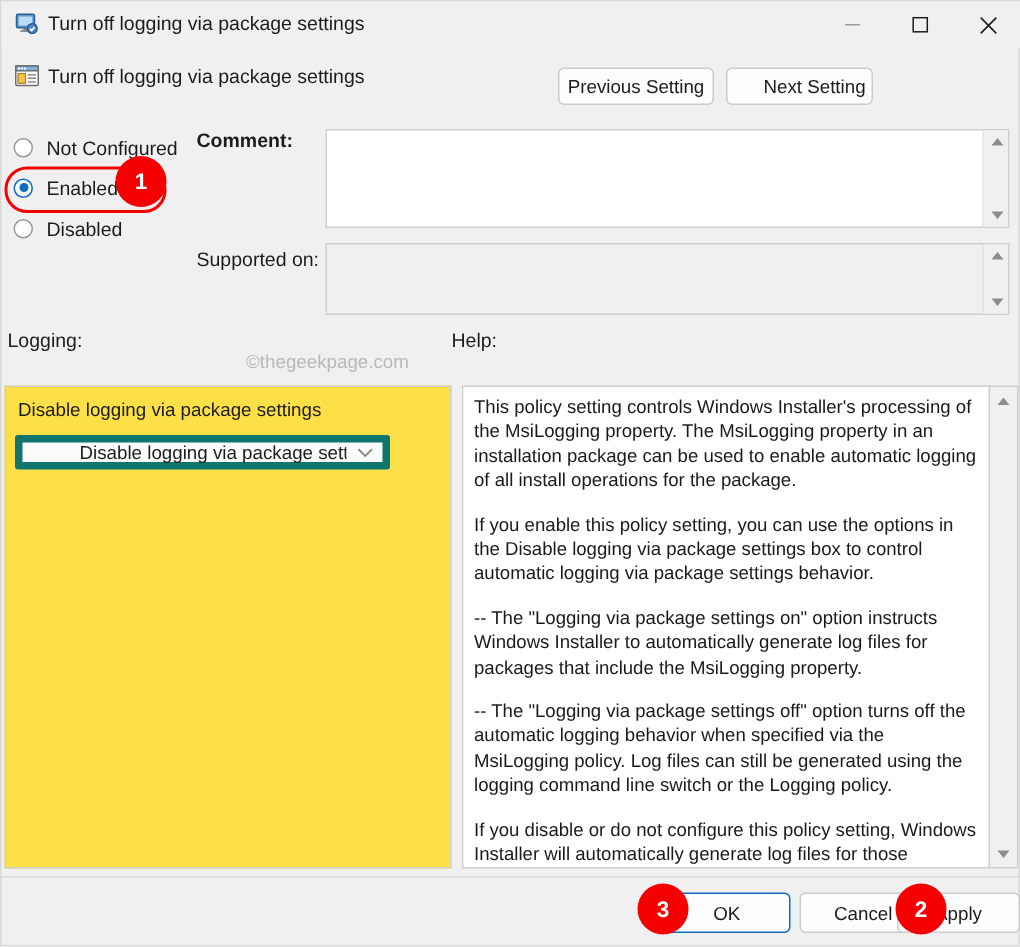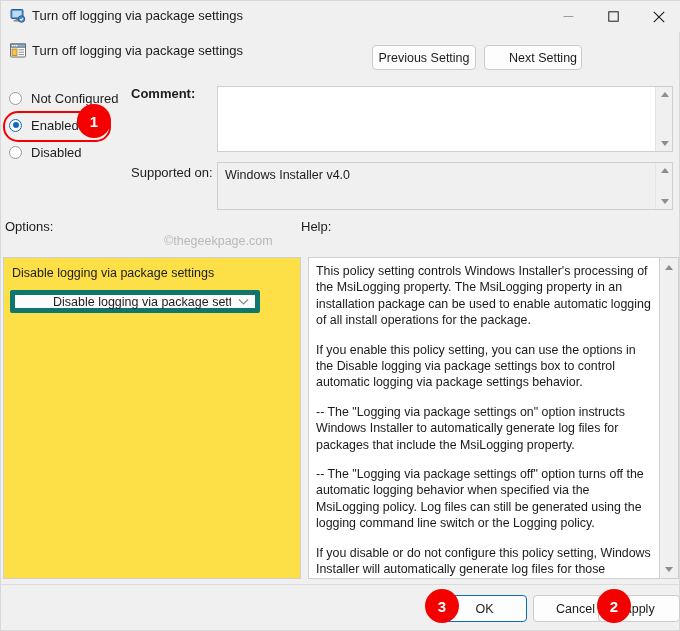--- a/index.html
+++ b/index.html
@@ -266,32 +266,31 @@
           <span class="tri-up"></span>
         </div>
       <div class="arw dn">
           <span class="tri-dn"></span>
         </div>
     </div>
   </div>
 
   <span class="side-label" id="lbl-supported">Supported on:</span>
   <div id="supported-box">
-    <span id="supported-text">Windows Installer v4.0</span>
     <div class="vscroll">
       <div class="arw up">
           <span class="tri-up"></span>
         </div>
       <div class="arw dn">
           <span class="tri-dn"></span>
         </div>
     </div>
   </div>
 
-  <span id="lbl-options">Options:</span>
+  <span id="lbl-options">Logging:</span>
   <span id="lbl-help">Help:</span>
   <span id="watermark">©thegeekpage.com</span>
 
   <div id="options-panel">
     <span id="options-caption">Disable logging via package settings</span>
     <div id="options-dropdown">
       <span id="options-dropdown-text">Disable logging via package settings on</span>
       <span id="options-dropdown-chevron">
         <svg width="11" height="8" viewBox="0 0 11 8">
             <path d="M1 1.5 L5.5 6 L10 1.5" fill="none" stroke="#8a8a8a" stroke-width="1.2"></path>

